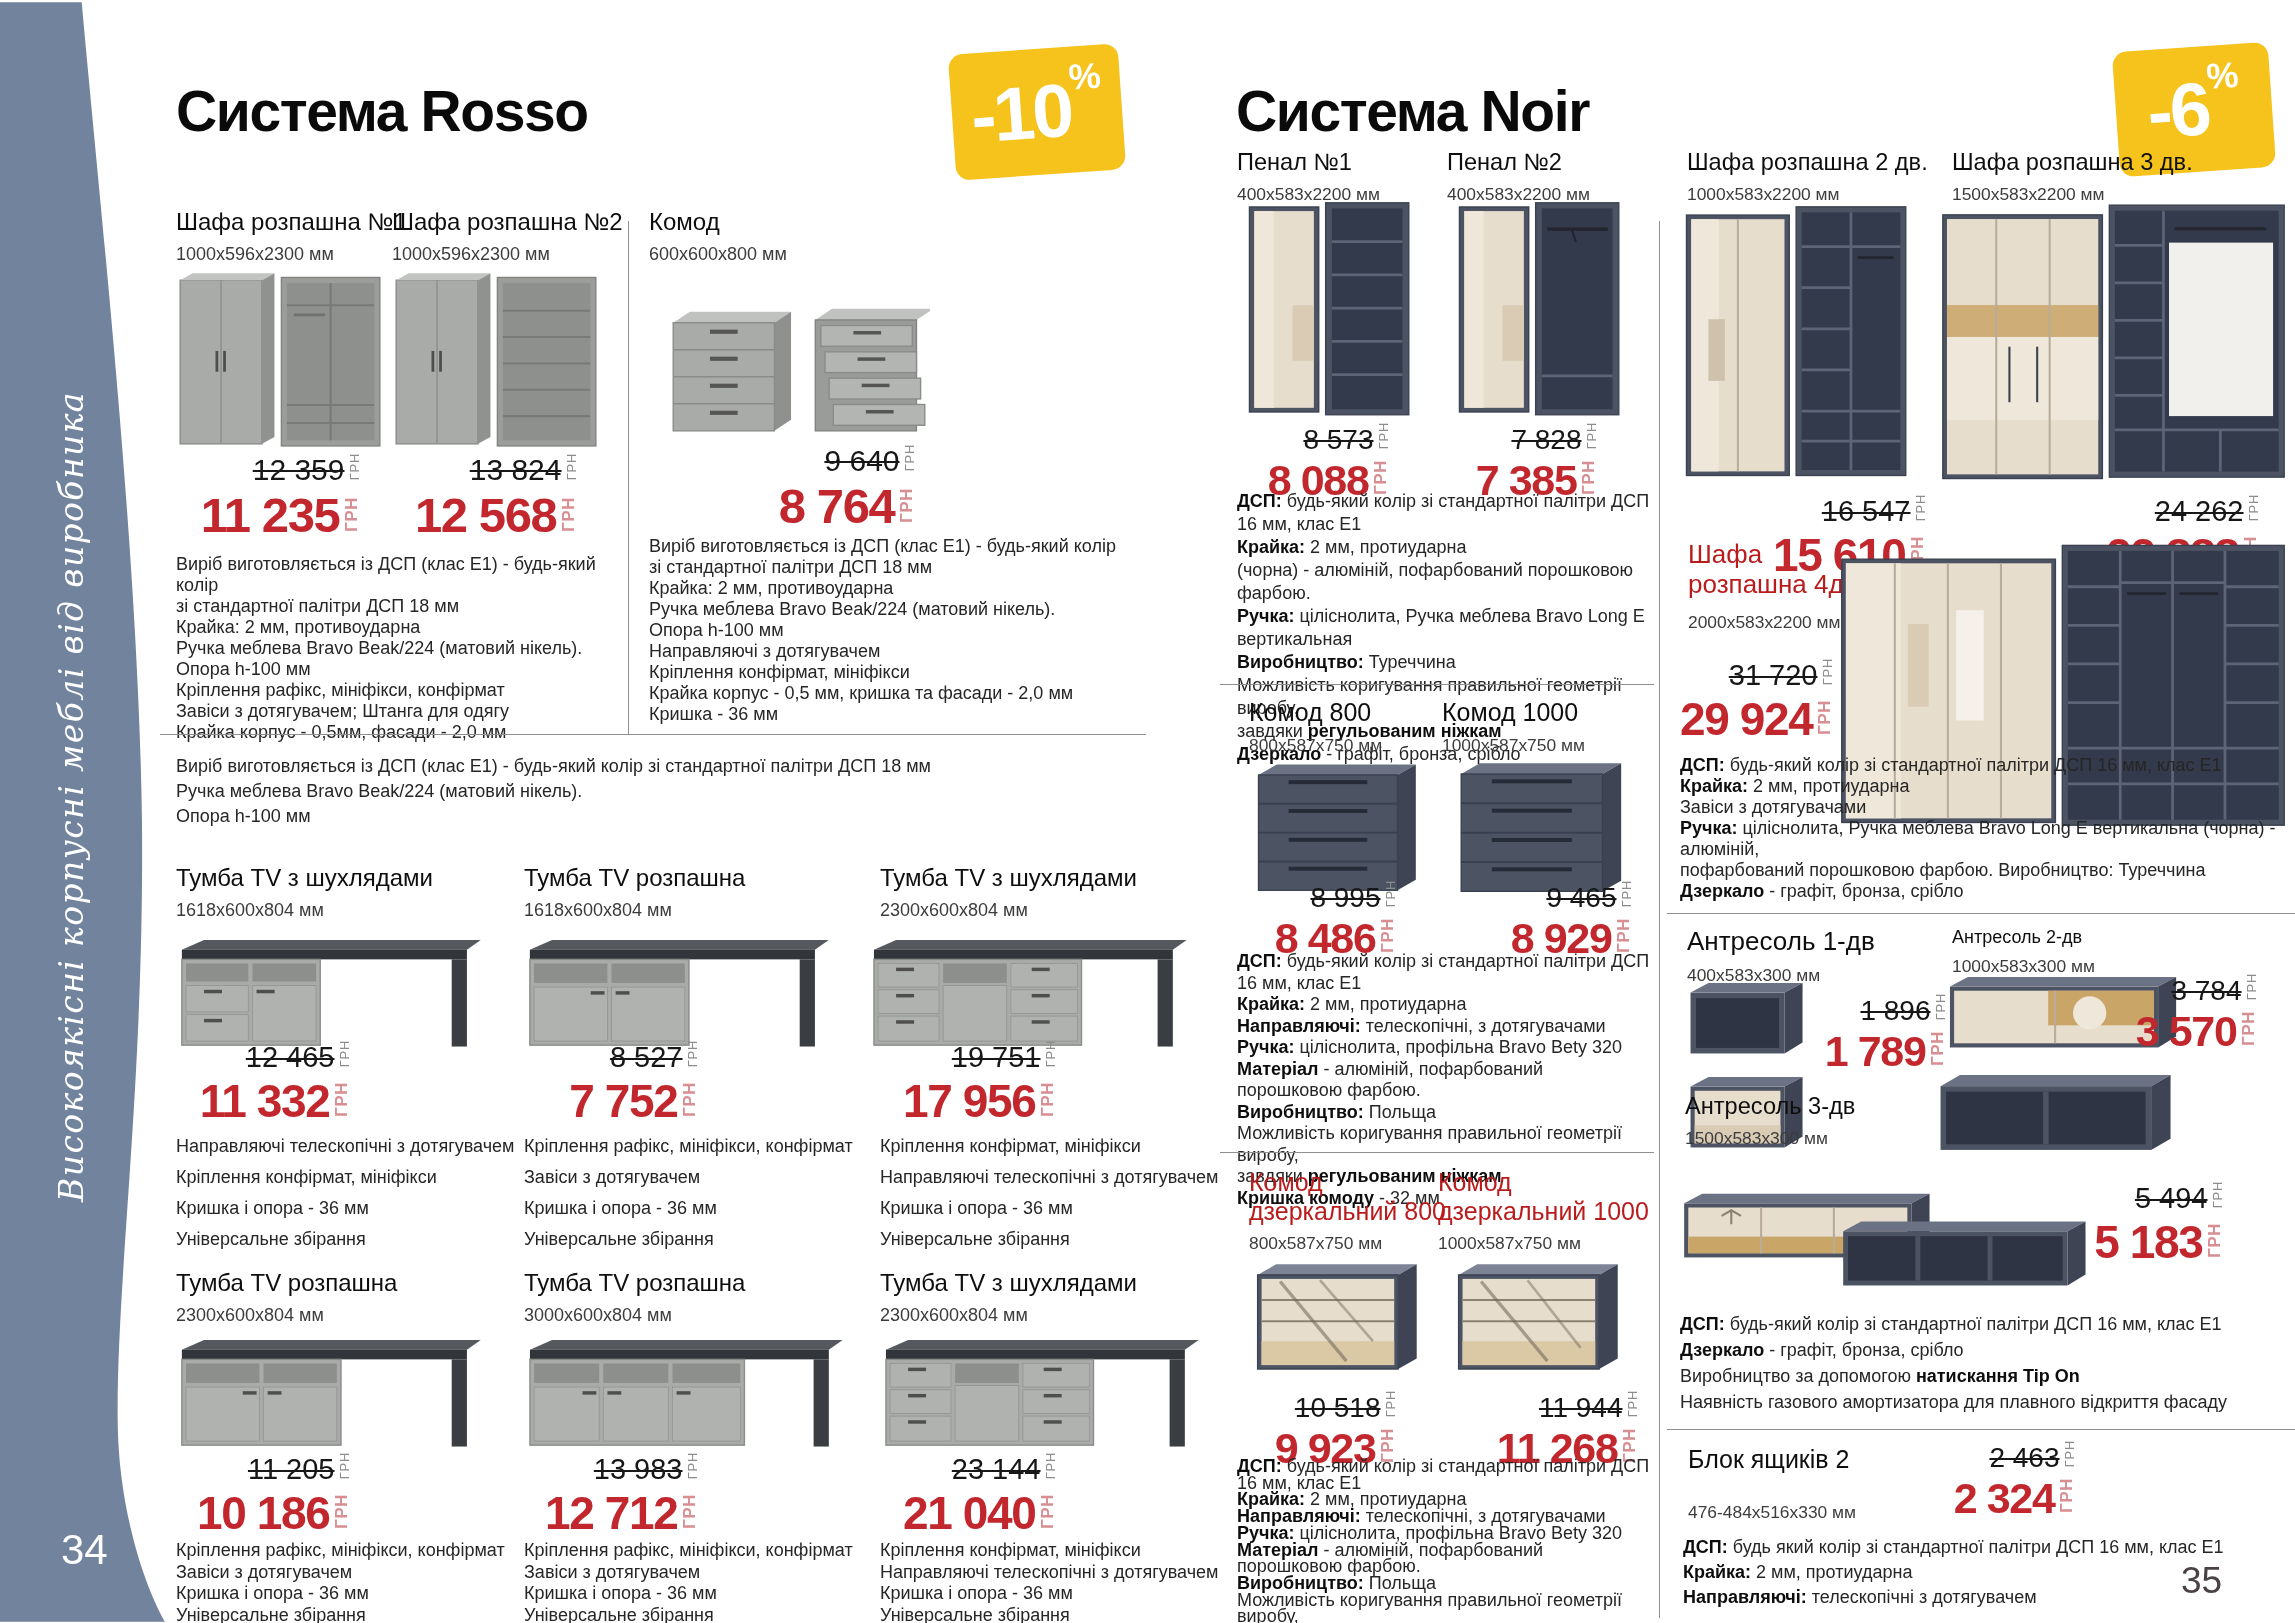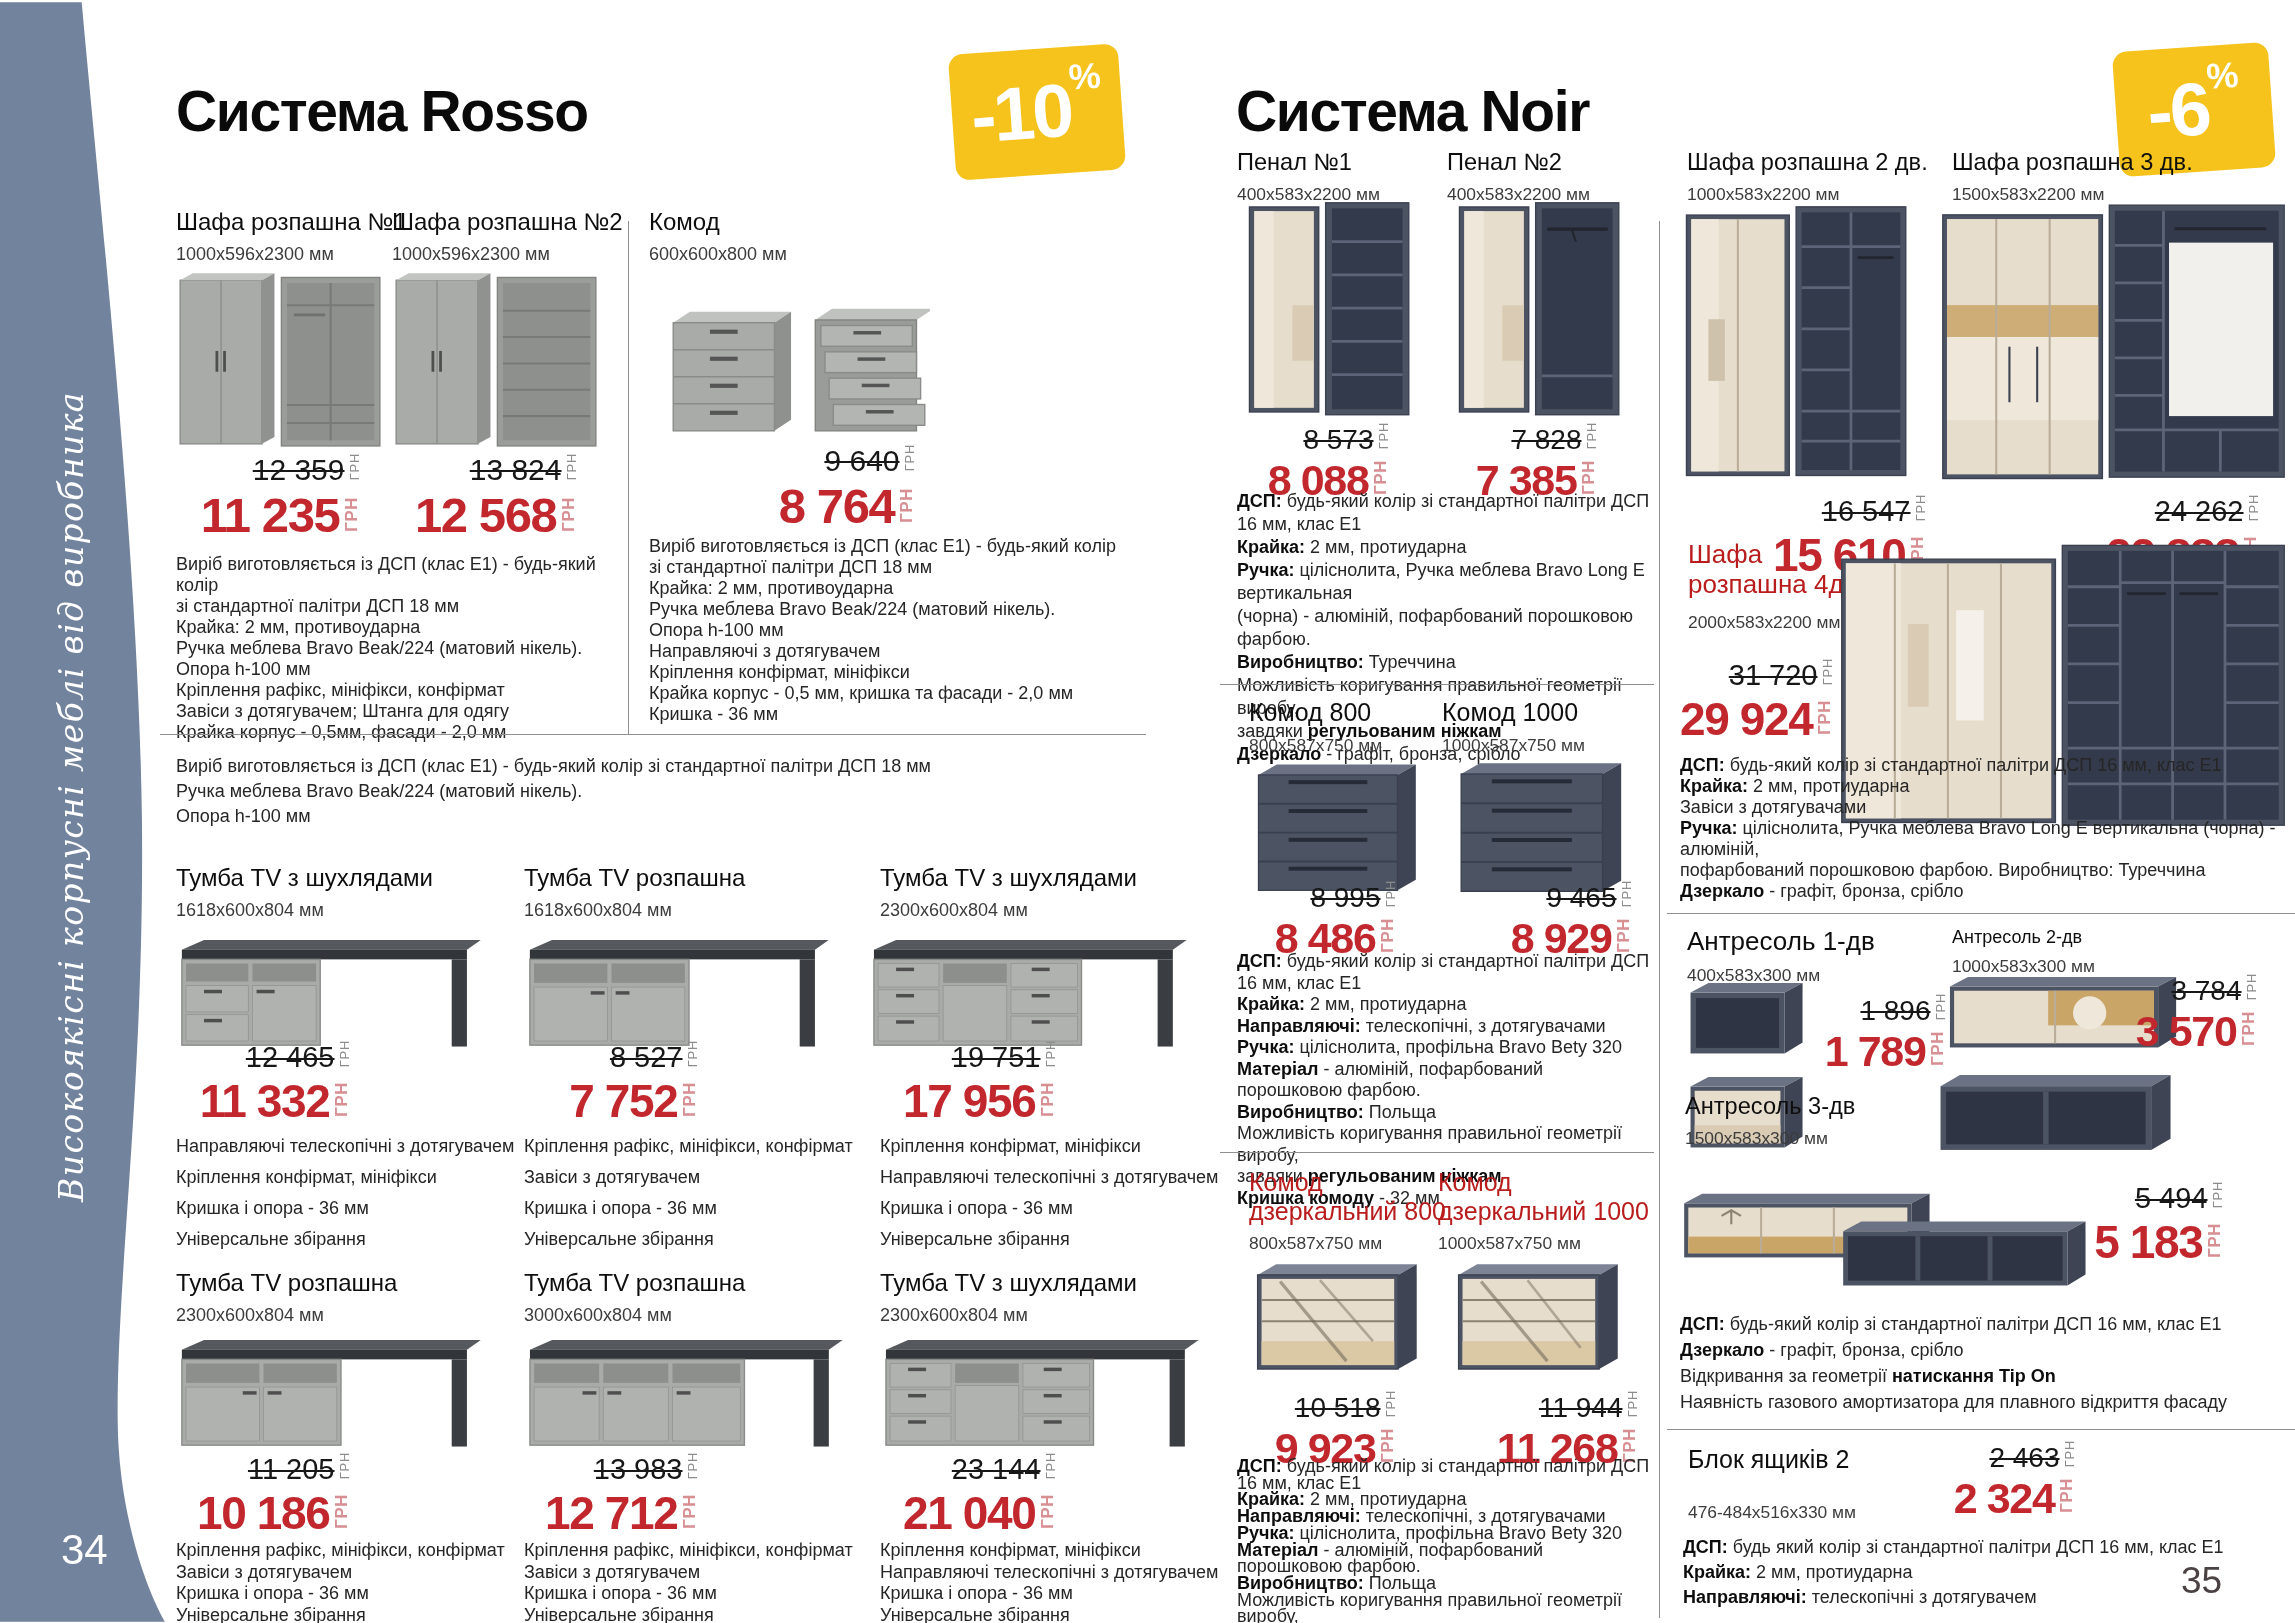--- a/index.html
+++ b/index.html
@@ -391,22 +391,22 @@
   <div class="new"><span>8 088</span><span class="grn">ГРН</span></div>
 </div>
 <div class="abs pb sm" style="left:1431px;top:422px;width:167px">
   <div class="old"><span class="num">7 828</span><span class="grn">ГРН</span></div>
   <div class="new"><span>7 385</span><span class="grn">ГРН</span></div>
 </div>
 
 <div class="abs" style="left:1237px;top:490px;width:416px;line-height:23px;font-size:17.4px">
   <div class="sp"><b>ДСП:</b><span> будь-який колір зі стандартної палітри ДСП 16 мм, клас Е1</span><b></b></div>
   <div class="sp"><b>Крайка:</b><span> 2 мм, протиударна</span><b></b></div>
+  <div class="sp"><b></b><span>(чорна)  - алюміній, пофарбований порошковою фарбою.</span><b></b></div>
   <div class="sp"><b>Ручка:</b><span> ціліснолита, Ручка меблева Bravo Long E вертикальная</span><b></b></div>
-  <div class="sp"><b></b><span>(чорна)  - алюміній, пофарбований порошковою фарбою.</span><b></b></div>
   <div class="sp"><b>Виробництво:</b><span> Туреччина</span><b></b></div>
   <div class="sp"><b></b><span>Можливість коригування правильної геометрії виробу,</span><b></b></div>
   <div class="sp"><b></b><span>завдяки </span><b>регульованим ніжкам</b></div>
   <div class="sp"><b>Дзеркало</b><span> - графіт, бронза, срібло</span><b></b></div>
 </div>
 
 <div class="abs hline" style="left:1220px;top:684px;width:434px"></div>
 
 <div class="abs" style="left:1249px;top:698px">
   <div class="pn" style="font-size:25px">Комод 800</div>
@@ -705,21 +705,21 @@
 </svg>
 
 <div class="abs pb md" style="left:2082px;top:1181px;width:142px">
   <div class="old"><span class="num">5 494</span><span class="grn">ГРН</span></div>
   <div class="new"><span>5 183</span><span class="grn">ГРН</span></div>
 </div>
 
 <div class="abs" style="left:1680px;top:1311px;width:625px;line-height:26px;font-size:17.4px">
   <div class="sp"><b>ДСП:</b><span> будь-який колір зі стандартної палітри ДСП 16 мм, клас Е1</span><b></b></div>
   <div class="sp"><b>Дзеркало</b><span> - графіт, бронза, срібло</span><b></b></div>
-  <div class="sp"><b></b><span>Відкривання за геометрії </span><b>натискання Tip On</b></div>
+  <div class="sp"><b></b><span>Виробництво за допомогою </span><b>натискання Tip On</b></div>
   <div class="sp"><b></b><span>Наявність газового амортизатора для плавного відкриття фасаду</span><b></b></div>
 </div>
 
 <div class="abs hline" style="left:1667px;top:1429px;width:628px"></div>
 
 <div class="abs" style="left:1688px;top:1445px">
   <div class="pn" style="font-size:25px">Блок ящиків 2</div>
   <div class="dm" style="font-size:17.4px;margin-top:28px">476-484х516х330 мм</div>
 </div>
 <div class="abs pb sm" style="left:1937px;top:1440px;width:139px">

